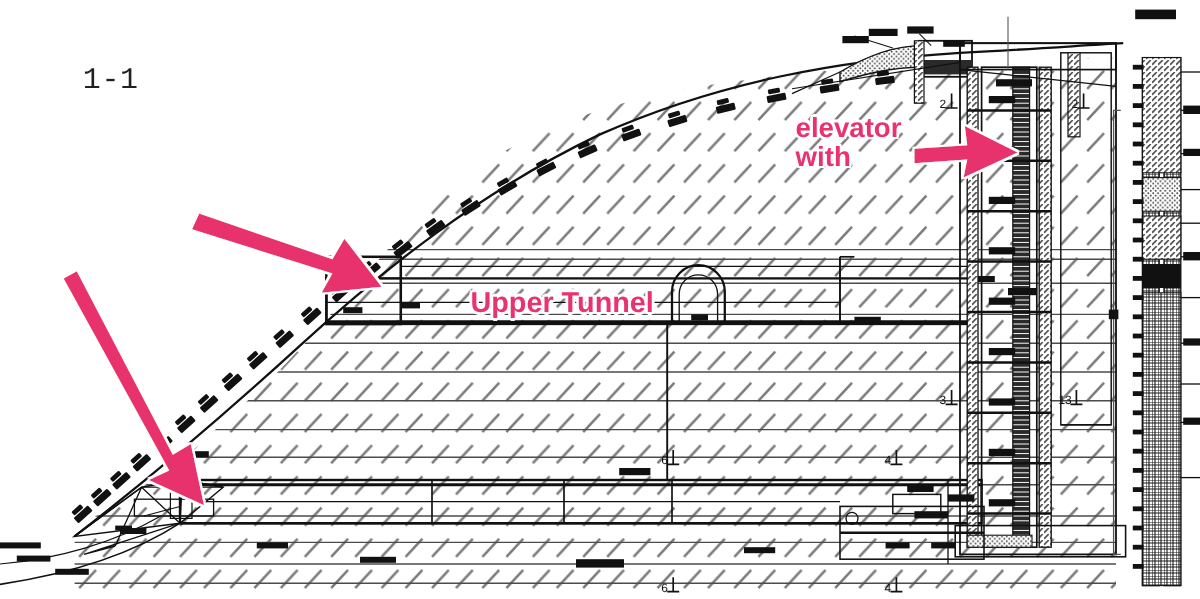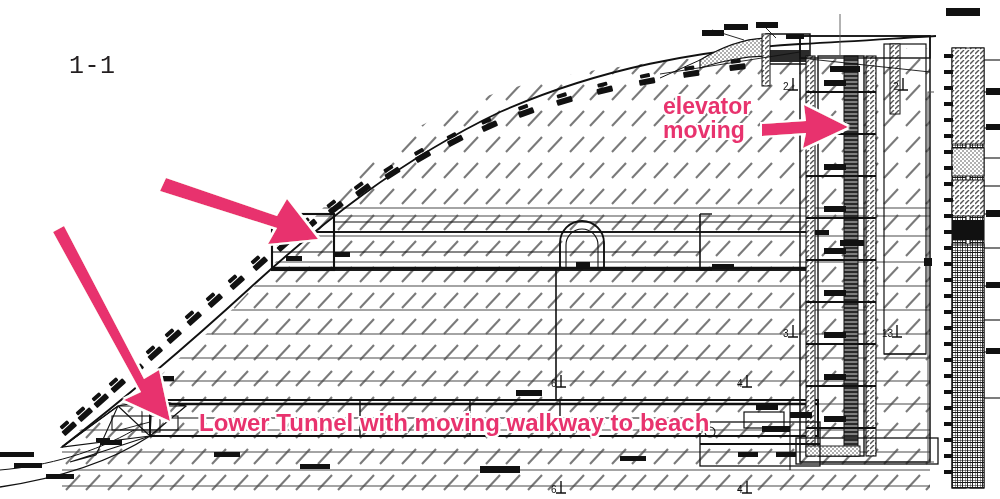--- a/index.html
+++ b/index.html
@@ -494,17 +494,17 @@
                L803 148
                L806 133
                L762 136 Z"></path>
     </g>
   </svg>
 
   <div id="title-11">1-1</div>
 
 
   <div class="ann" id="ann-elev">elevator
-moving</div>
-
-
-  <div class="ann" id="ann-lower">Lower Tunnel with moving walkway to beach</div>
+with</div>
+
+  <div class="ann" id="ann-upper">Upper Tunnel</div>
+
 </div>
 
 </body></html>

